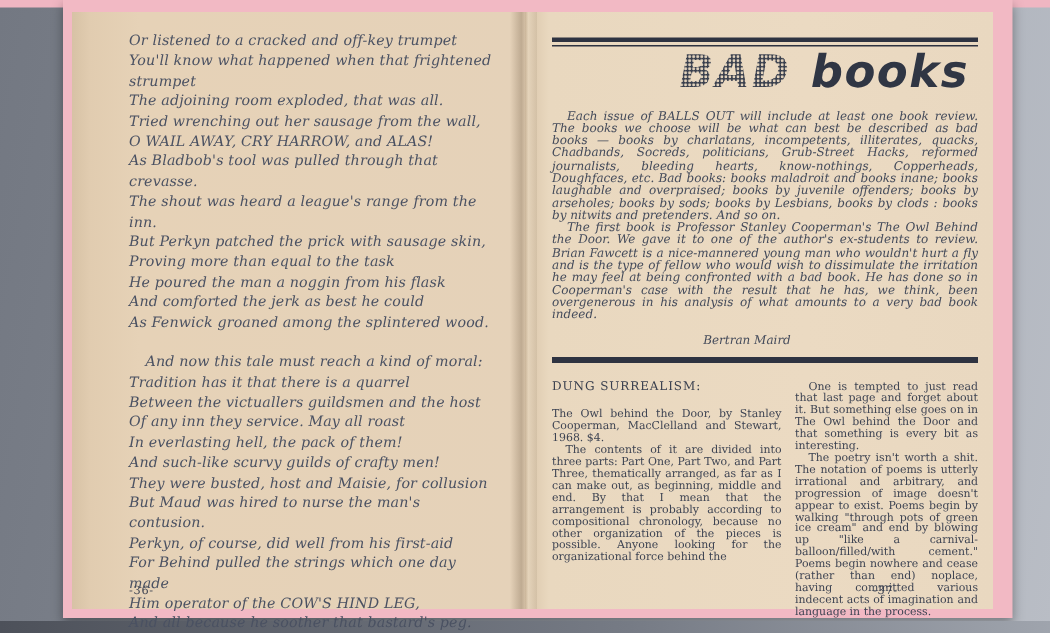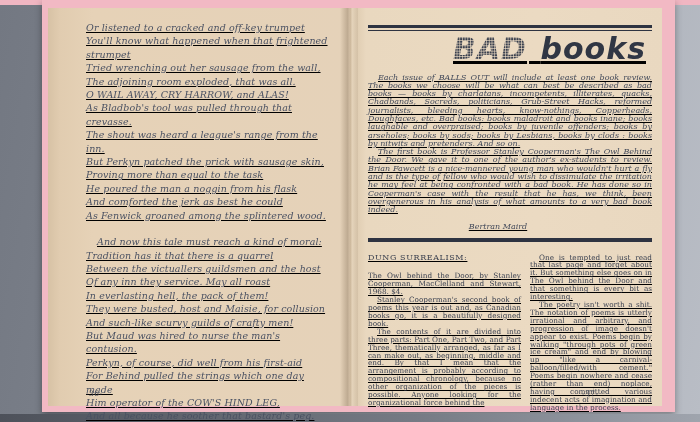--- a/index.html
+++ b/index.html
@@ -6,21 +6,21 @@
   body{
     width:700px;height:422px;overflow:hidden;position:relative;
     background:linear-gradient(100deg,#737882 0%,#7e838d 30%,#979da6 55%,#aeb3bc 78%,#b9bdc5 100%);
     font-family:"DejaVu Serif", serif;
   }
   .top-pink-strip{position:absolute;left:0;top:0;width:700px;height:5px;background:#f0b6c2;}
   .bottom-shade{position:absolute;left:0;bottom:0;width:700px;height:8px;
     background:linear-gradient(to right,#4d515a,#767b85 60%,#9fa4ad);}
   .pink-mat{position:absolute;left:42px;top:0;width:633px;height:412px;background:#f2b9c4;
     box-shadow:0 3px 7px rgba(0,0,0,.35);}
-  .book{position:absolute;left:48px;top:8px;width:614px;height:398px;display:flex;text-decoration:underline;}
+  .book{position:absolute;left:48px;top:8px;width:614px;height:398px;display:flex;}
   .page{position:relative;height:398px;box-sizing:border-box;color:#454c5c;}
   .page-left{width:302px;background:linear-gradient(to right,#d7c2a5 0,#e1ccb0 12px,#e6d2b7 45px,#e5d2b9 100%);
     padding:13px 18px 0 38px;}
   .page-right{width:312px;background:linear-gradient(to right,#d9c5a9 0,#e9d8bf 16px,#ebdac2 60%,#e9d8c0 100%);
     padding:8px 6px 0 18px;}
   .gutter{position:absolute;left:292px;top:0;width:18px;height:398px;pointer-events:none;
     background:linear-gradient(to right,rgba(92,70,45,0) 0%,rgba(92,70,45,.28) 42%,rgba(120,95,65,.18) 55%,rgba(255,245,228,.25) 68%,rgba(92,70,45,.10) 100%);}
 
   
   .poem{font-style:italic;font-size:9.5px;line-height:13.4px;color:#4a5162;letter-spacing:.1px;}
@@ -73,40 +73,40 @@
 <div class="top-pink-strip"></div>
 <div class="pink-mat"></div>
 <div class="bottom-shade"></div>
 
 <div class="book">
 
   <div class="page page-left">
     <div class="poem">
       <div>Or listened to a cracked and off-key trumpet</div>
       <div>You'll know what happened when that frightened strumpet</div>
+      <div>The adjoining room exploded, that was all.</div>
       <div>Tried wrenching out her sausage from the wall,</div>
-      <div>The adjoining room exploded, that was all.</div>
       <div>O WAIL AWAY, CRY HARROW, and ALAS!</div>
       <div>As Bladbob's tool was pulled through that crevasse.</div>
       <div>The shout was heard a league's range from the inn.</div>
       <div>But Perkyn patched the prick with sausage skin,</div>
       <div>Proving more than equal to the task</div>
       <div>He poured the man a noggin from his flask</div>
       <div>And comforted the jerk as best he could</div>
       <div>As Fenwick groaned among the splintered wood.</div>
     </div>
     <div class="stanza-gap"></div>
     <div class="poem">
       <div class="indent1">And now this tale must reach a kind of moral:</div>
       <div>Tradition has it that there is a quarrel</div>
       <div>Between the victuallers guildsmen and the host</div>
       <div>Of any inn they service. May all roast</div>
       <div>In everlasting hell, the pack of them!</div>
+      <div>And such-like scurvy guilds of crafty men!</div>
       <div>They were busted, host and Maisie, for collusion</div>
-      <div>And such-like scurvy guilds of crafty men!</div>
       <div>But Maud was hired to nurse the man's contusion.</div>
       <div>Perkyn, of course, did well from his first-aid</div>
       <div>For Behind pulled the strings which one day made</div>
       <div>Him operator of the COW'S HIND LEG,</div>
       <div>And all because he soother that bastard's peg.</div>
     </div>
     <div class="pagenum pagenum-left">-36-</div>
   </div>
 
   <div class="page page-right">
@@ -122,21 +122,20 @@
     </div>
 
     <div class="byline">Bertran Maird</div>
 
     <div class="section-divider"></div>
 
     <div class="cols">
       <div class="col col-left">
         <div class="review-heading">DUNG SURREALISM:</div>
         <p class="citation">The Owl behind the Door, by Stanley Cooperman, MacClelland and Stewart, 1968. $4.</p>
-        <p class="pindent">Stanley Cooperman's second book of poems this year is out and, as Canadian books go, it is a beautifully designed book.</p>
         <p class="pindent">The contents of it are divided into three parts: Part One, Part Two, and Part Three, thematically arranged, as far as I can make out, as beginning, middle and end. By that I mean that the arrangement is probably according to compositional chronology, because no other organization of the pieces is possible. Anyone looking for the organizational force behind the</p>
       </div>
       <div class="col col-right">
         <p class="pindent">One is tempted to just read that last page and forget about it. But something else goes on in The Owl behind the Door and that something is every bit as interesting.</p>
         <p class="pindent">The poetry isn't worth a shit. The notation of poems is utterly irrational and arbitrary, and progression of image doesn't appear to exist. Poems begin by walking "through pots of green ice cream" and end by blowing up "like a carnival-balloon/filled/with cement." Poems begin nowhere and cease (rather than end) noplace, having committed various indecent acts of imagination and language in the process.</p>
       </div>
     </div>
 
     <div class="pagenum pagenum-right">-37-</div>
   </div>

